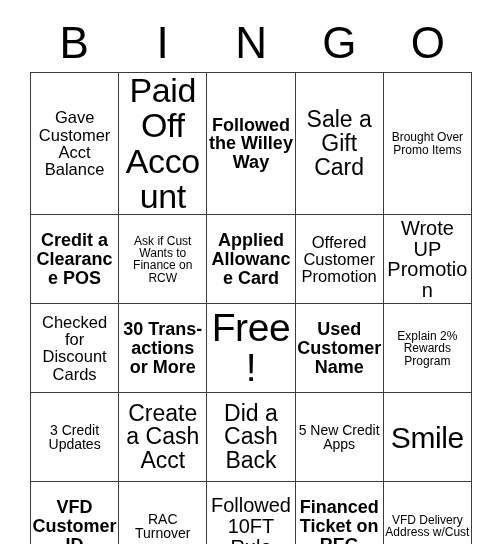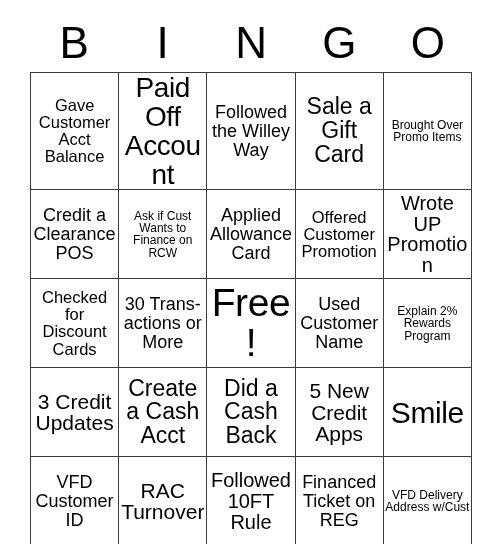--- a/index.html
+++ b/index.html
@@ -58,25 +58,25 @@
     vertical-align: middle;
     padding: 0 1px;
     line-height: 1.04;
     color: #000000;
     background: #ffffff;
     word-wrap: break-word;
     overflow: hidden;
   }
   .fs-15 { font-size: 12px; }
   .fs-16 { font-size: 16.5px; }
-  .fs-18 { font-size: 18px; }
+  .fs-18 { font-size: 18px; font-weight: bold; }
   .fs-20 { font-size: 20px; }
-  .fs-21 { font-size: 21px; }
+  .fs-21 { font-size: 14px; }
   .fs-23 { font-size: 23px; margin-left: 16px; }
-  .fs-25 { font-size: 28px; }
+  .fs-25 { font-size: 34px; }
   .fs-30 { font-size: 30px; }
   .fs-38 { font-size: 39px; margin-left: 10px; }
   .tight { letter-spacing: -0.4px; }
 </style>
 </head>
 <body>
 
 <div id="card">
 
   <div id="header-row">

